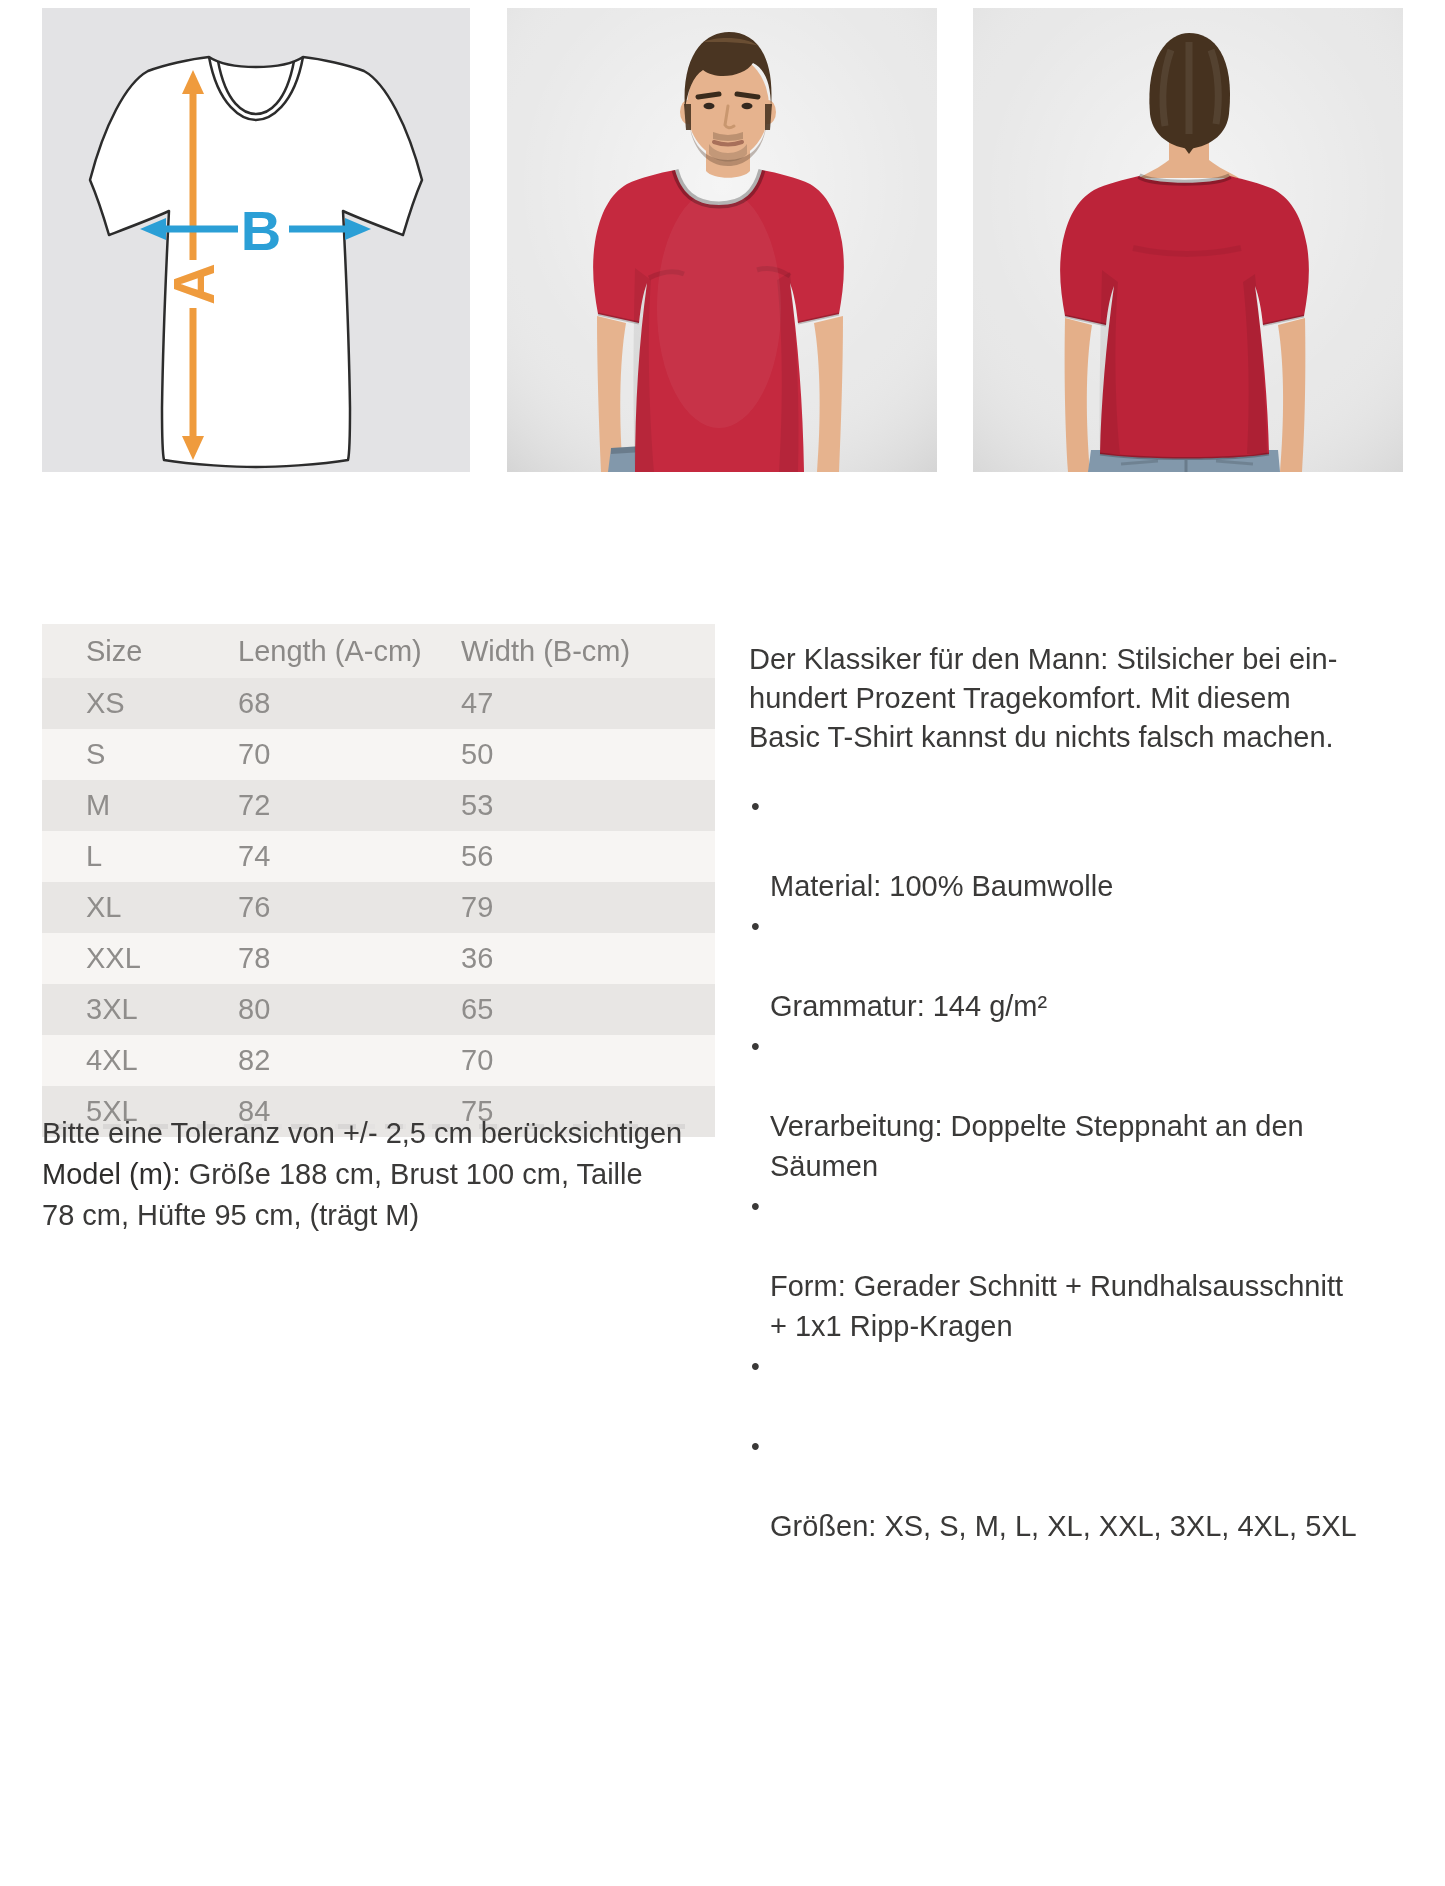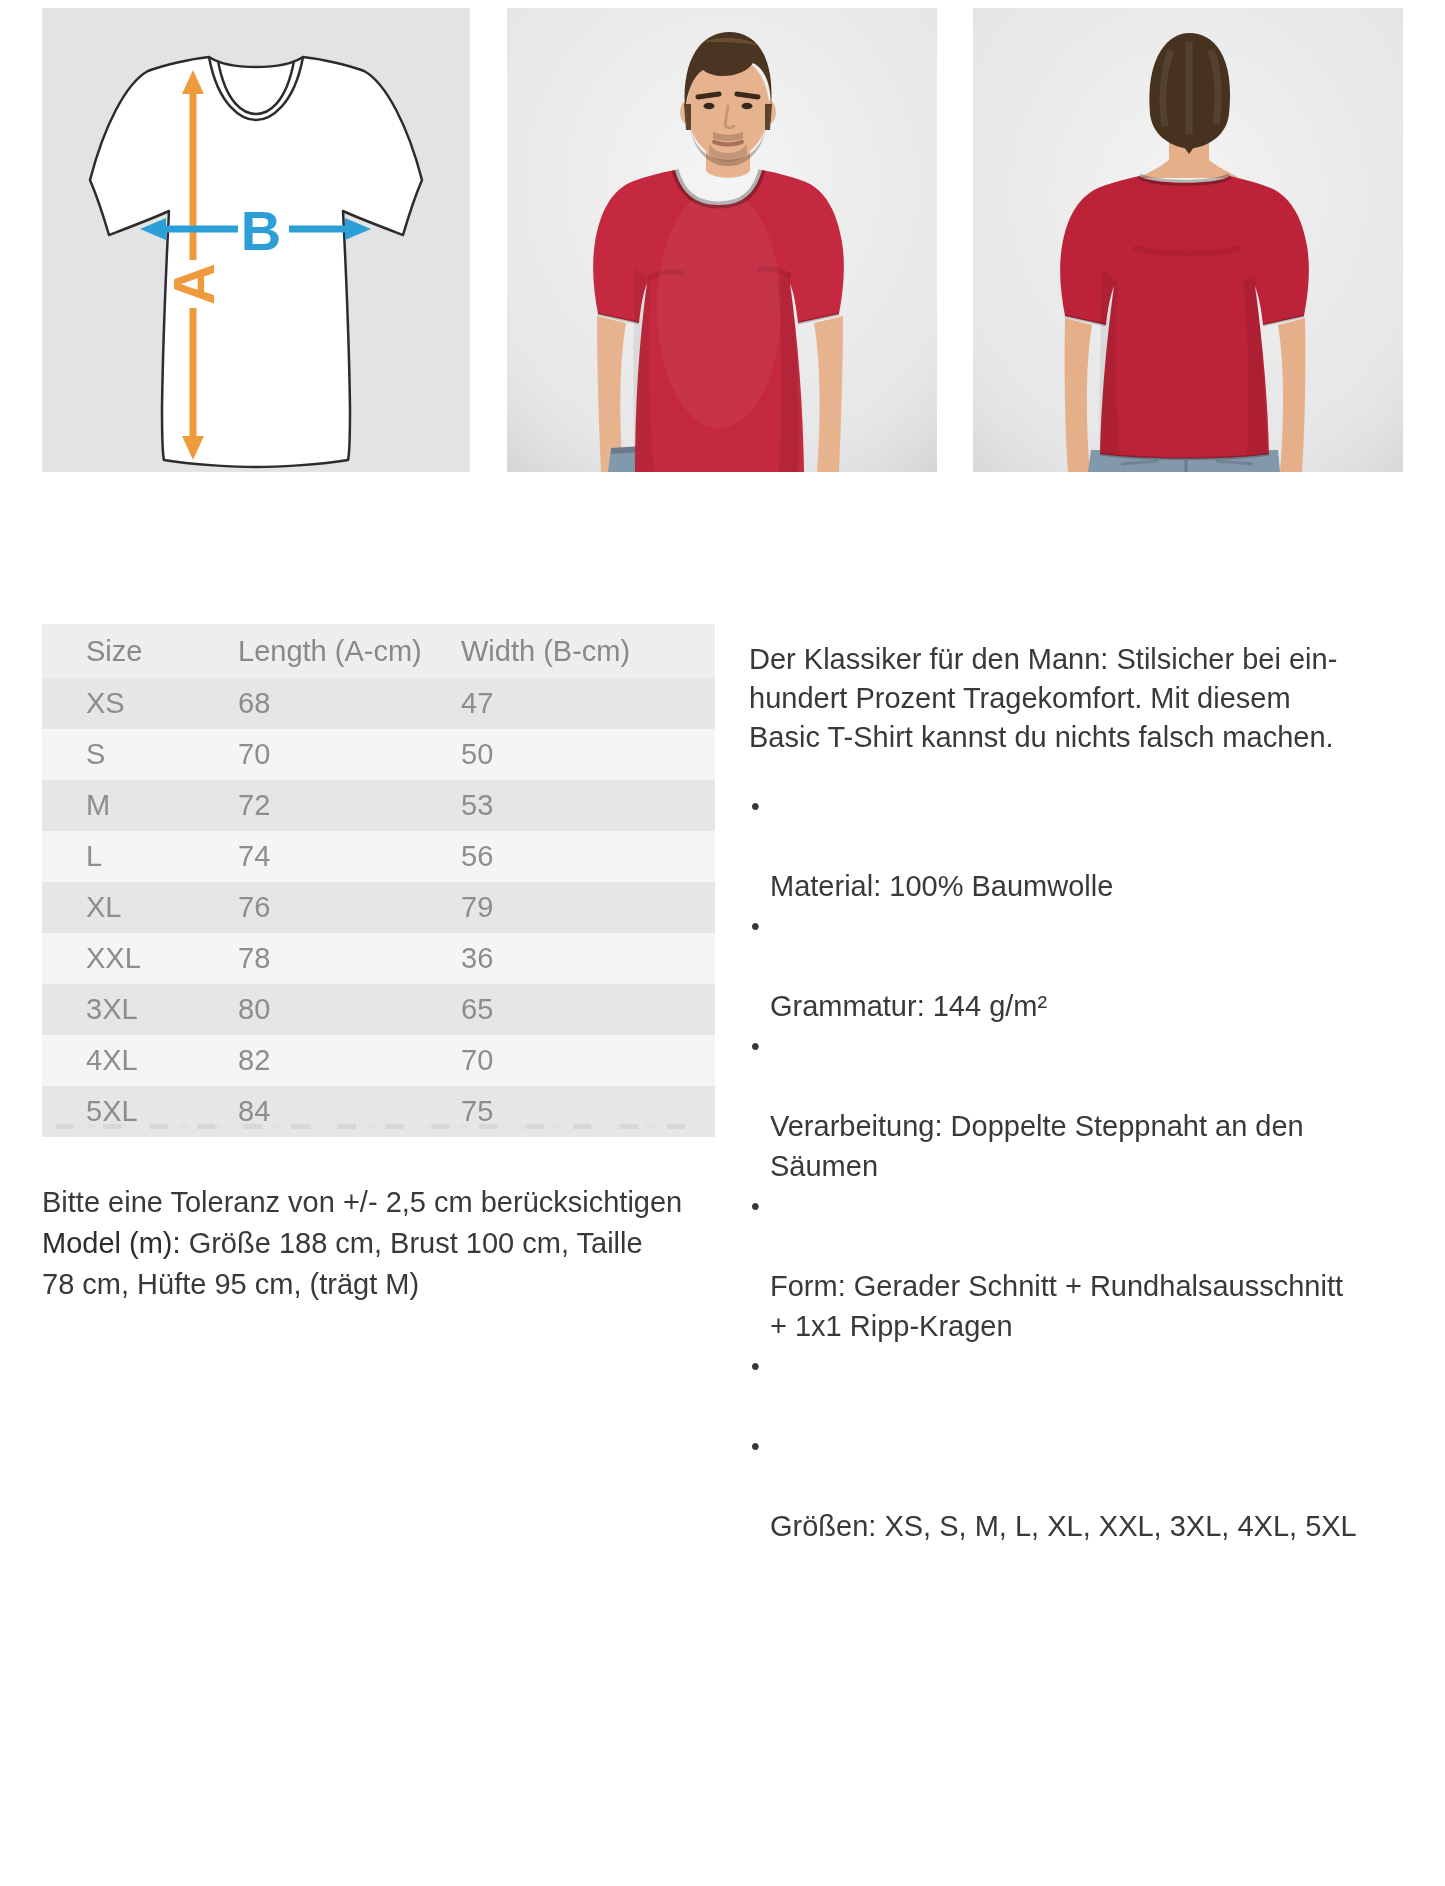--- a/index.html
+++ b/index.html
@@ -28,21 +28,21 @@
               repeating-linear-gradient(90deg,#e4e2e1 0 9px,transparent 9px 31px);}
 
   
   .description{position:absolute;left:749px;top:640px;width:660px;color:#3a3938;font-size:29px;}
   .description p{margin:0;line-height:39px;white-space:pre-line;}
   .features{list-style:none;margin:29px 0 0 0;padding:0;}
   .features li{position:relative;padding-left:21px;line-height:40px;white-space:pre-line;}
   .features li .dot{position:absolute;left:2px;top:0;font-size:25px;color:#3a3938;}
 
   
-  .note{position:absolute;left:42px;top:1182px;width:650px;color:#3a3938;font-size:29px;line-height:41px;}
+  .note{position:absolute;left:42px;top:1113px;width:650px;color:#3a3938;font-size:29px;line-height:41px;}
   .note p{margin:0;white-space:pre-line;}
   .note strong{font-weight:400;color:#2e2d2c;}
 </style>
 </head>
 <body>
 
 <div class="page">
 
   <div class="panel" id="panel-diagram">
     <svg viewBox="0 0 428 464">

